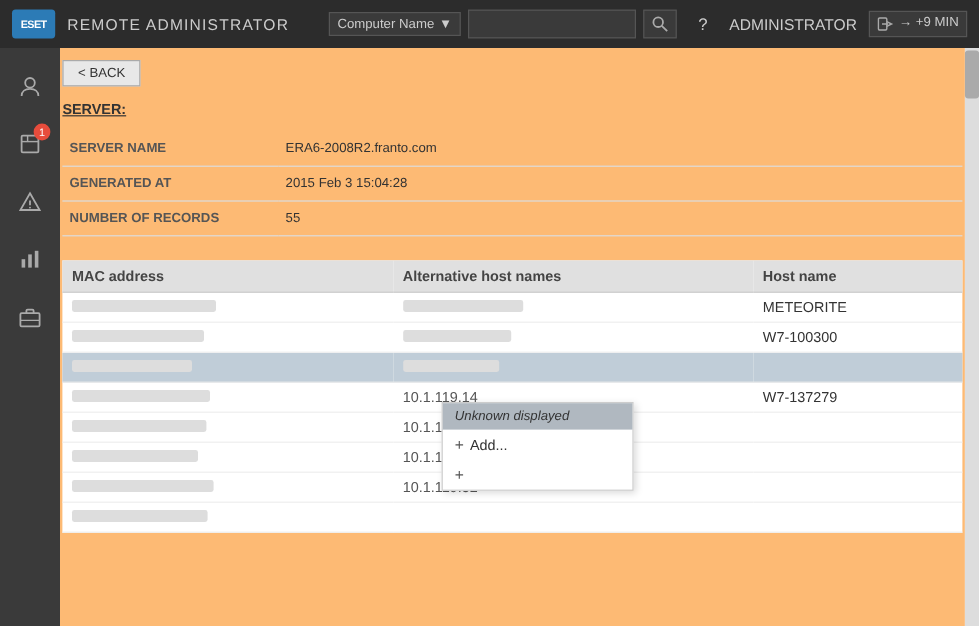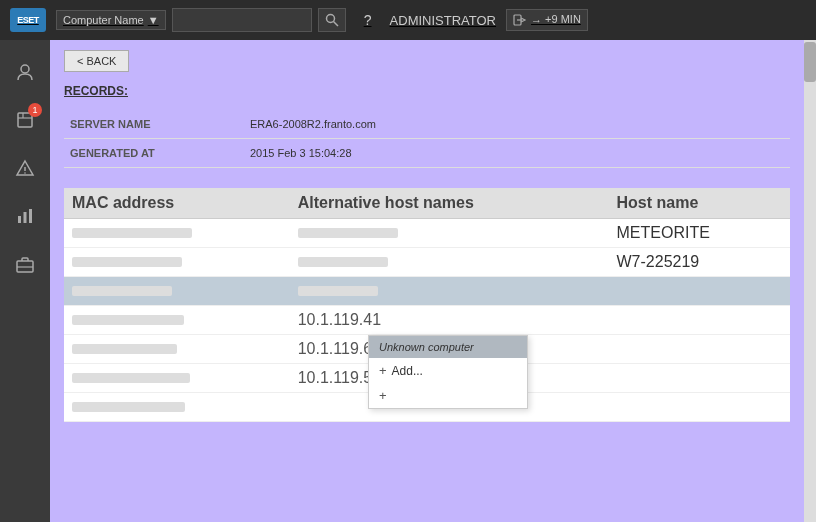--- a/index.html
+++ b/index.html
@@ -6,21 +6,20 @@
     body { font-family: 'Segoe UI', Arial, sans-serif; font-size: 12px; background: #f0f0f0; width: 816px; height: 522px; overflow: hidden; }
 
     
     .topbar {
       background: #2c2c2c;
       height: 40px;
       display: flex;
       align-items: center;
       padding: 0 10px;
       gap: 10px;
-      text-decoration: underline;
     }
     .logo {
       width: 36px;
       height: 24px;
       background: #2c7bb6;
       border-radius: 3px;
       display: flex; align-items: center; justify-content: center;
       color: white; font-weight: bold; font-size: 9px; letter-spacing: -0.5px;
     }
     .app-title {
@@ -108,23 +107,23 @@
       color: white;
       border-radius: 8px;
       font-size: 9px;
       width: 14px; height: 14px;
       display: flex; align-items: center; justify-content: center;
     }
 
     
     .main {
       flex: 1;
-      background: #c4b5fd;
+      background: #fdba74;
       overflow-y: auto;
-      padding: 10px 14px;
+      padding: 10px 2px;
       position: relative;
     }
     .scrollbar {
       width: 12px;
       background: #ddd;
     }
     .back-btn {
       display: inline-block;
       padding: 4px 12px;
       border: 1px solid #aaa;
@@ -160,21 +159,21 @@
       font-weight: bold;
       width: 180px;
       color: #555;
     }
 
     
     .data-table {
       width: 100%;
       border-collapse: collapse;
       background: white;
-      font-size: 16px;
+      font-size: 12px;
     }
     .data-table thead tr {
       background: #e0e0e0;
       border-bottom: 1px solid #ccc;
     }
     .data-table thead th {
       padding: 6px 8px;
       text-align: left;
       font-weight: bold;
       color: #444;
@@ -236,20 +235,21 @@
     
     .row-highlighted td {
       background: #c0cdd8 !important;
     }
   </style>
 </head>
 <body>
 
 <div class="topbar">
   <div class="logo">ESET</div>
+  <span class="app-title">REMOTE ADMINISTRATOR</span>
   <div class="topbar-center">
     <div class="computer-name-select">
       <span>Computer Name</span>
       <span>▼</span>
     </div>
     <input class="search-box" type="text" style="">
     <div class="search-btn">
       <svg width="14" height="14" viewBox="0 0 14 14" fill="none">
         <circle cx="5.5" cy="5.5" r="4" stroke="#aaa" stroke-width="1.5"></circle>
         <line x1="8.5" y1="8.5" x2="13" y2="13" stroke="#aaa" stroke-width="1.5"></line>
@@ -310,32 +310,36 @@
         <path d="M7 7V5a1 1 0 011-1h4a1 1 0 011 1v2" stroke="#aaa" stroke-width="1.5"></path>
         <line x1="2" y1="13" x2="18" y2="13" stroke="#aaa" stroke-width="1.2"></line>
       </svg>
     </div>
   </div>
 
   <div class="main">
 
     <button class="back-btn">&lt; BACK</button>
 
-    <div class="report-heading">RECORDS:</div>
+    <div class="report-heading">SERVER:</div>
 
     <table class="info-table">
       <tbody>
         <tr>
           <td>SERVER NAME</td>
           <td>ERA6-2008R2.franto.com</td>
         </tr>
         <tr>
           <td>GENERATED AT</td>
           <td>2015 Feb 3 15:04:28</td>
         </tr>
+        <tr>
+          <td>NUMBER OF RECORDS</td>
+          <td>55</td>
+        </tr>
       </tbody>
     </table>
 
     
     <table class="data-table">
       <thead>
         <tr>
           <th>MAC address</th>
           <th>Alternative host names</th>
           <th>Host name</th>
@@ -344,28 +348,33 @@
       <tbody id="table-body">
 
       <tr>
             <td><span class="blur-text" style="width: 120px;"></span></td>
             <td><span class="blur-text" style="width: 100px;"></span></td>
             <td class="host-name">METEORITE</td>
           </tr>
           <tr>
             <td><span class="blur-text" style="width: 110px;"></span></td>
             <td><span class="blur-text" style="width: 90px;"></span></td>
-            <td class="host-name">W7-225219</td>
+            <td class="host-name">W7-100300</td>
           </tr>
           <tr class="row-highlighted">
             <td><span class="blur-text" style="width: 100px;"></span></td>
             <td><span class="blur-text" style="width: 80px;"></span></td>
             <td class="host-name"></td>
           </tr>
           <tr>
+            <td><span class="blur-text" style="width: 115px;"></span></td>
+            <td style="color: rgb(85, 85, 85);">10.1.119.14</td>
+            <td class="host-name">W7-137279</td>
+          </tr>
+          <tr>
             <td><span class="blur-text" style="width: 112px;"></span></td>
             <td style="color: rgb(85, 85, 85);">10.1.119.41</td>
             <td class="host-name"></td>
           </tr>
           <tr>
             <td><span class="blur-text" style="width: 105px;"></span></td>
             <td style="color: rgb(85, 85, 85);">10.1.119.61</td>
             <td class="host-name"></td>
           </tr>
           <tr>
@@ -376,21 +385,21 @@
           <tr>
             <td><span class="blur-text" style="width: 113px;"></span></td>
             <td></td>
             <td class="host-name"></td>
           </tr>
         </tbody>
     </table>
 
     
     <div class="context-menu">
-      <div class="context-header">Unknown computer</div>
+      <div class="context-header">Unknown displayed</div>
       <div class="context-item">
         <span class="plus">+</span>
         <span>Add...</span>
       </div>
       <div class="context-item">
         <span class="plus">+</span>
       </div>
     </div>
 
   </div>

